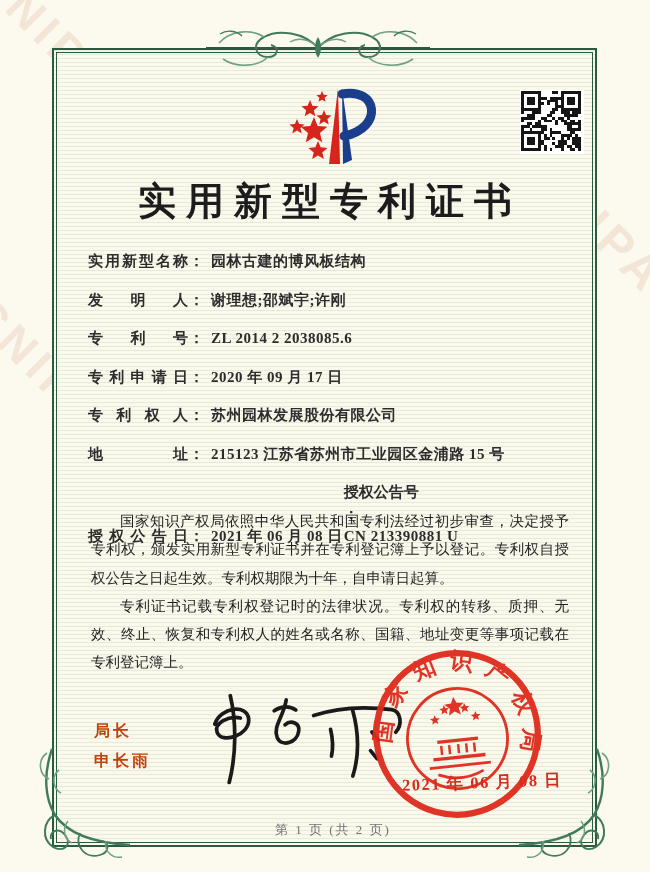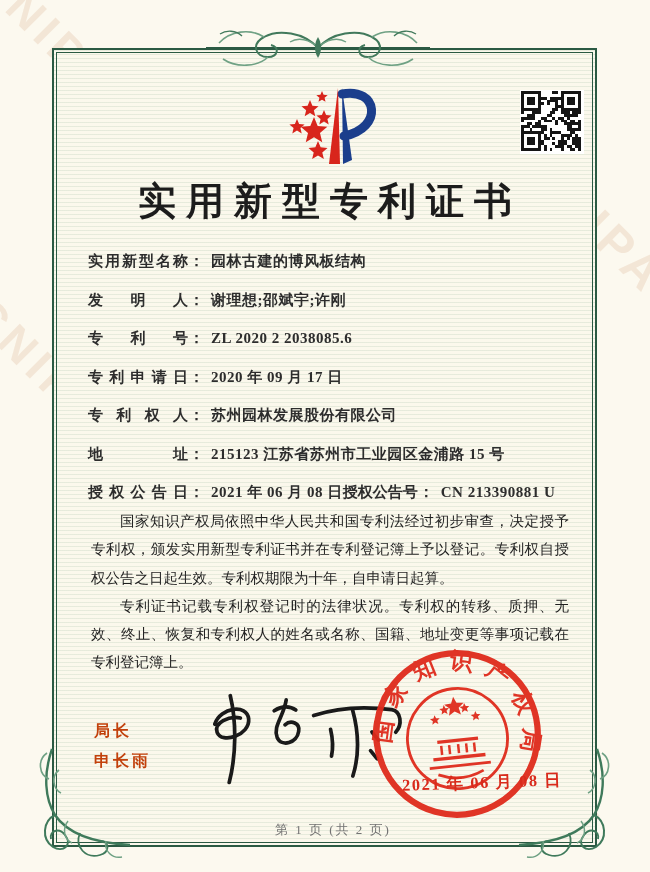--- a/index.html
+++ b/index.html
@@ -51,21 +51,21 @@
   .title{
     position:absolute;left:0;top:176px;width:100%;text-align:center;
     font-size:38px;font-weight:700;color:#1c1c1c;letter-spacing:10px;text-indent:10px;
   }
 
   .fields{position:absolute;left:88px;top:250px;width:474px;font-size:15px;color:#2d2d2d;font-weight:600;}
   .frow{display:flex;align-items:flex-end;margin-bottom:16.5px;line-height:22px;}
   .flabel{display:inline-block;width:100px;text-align:justify;text-align-last:justify;flex:none;}
   .fcolon{margin:0 7px 0 1px;flex:none;}
   .fvalue{letter-spacing:0.5px;}
-  .fpair2{display:flex;align-items:baseline;}
+  .fpair2{display:flex;align-items:baseline;flex-direction:column;}
 
   .paras{
     position:absolute;left:91px;top:507px;width:478px;
     font-size:14.5px;line-height:1.95;color:#1f1f1f;text-align:justify;font-weight:400;
   }
   .paras p{margin:0;text-indent:2em;}
 
   .signer{
     position:absolute;left:94px;top:716px;
     font-family:"Liberation Sans","DejaVu Sans",sans-serif;
@@ -316,21 +316,21 @@
       <span class="fvalue">园林古建的博风板结构</span>
     </div>
     <div class="frow">
       <span class="flabel">发明人</span>
         <span class="fcolon">：</span>
       <span class="fvalue">谢理想;邵斌宇;许刚</span>
     </div>
     <div class="frow">
       <span class="flabel">专利号</span>
         <span class="fcolon">：</span>
-      <span class="fvalue">ZL 2020 2 2038085.6</span>
+      <span class="fvalue">ZL 2014 2 2038085.6</span>
     </div>
     <div class="frow">
       <span class="flabel">专利申请日</span>
         <span class="fcolon">：</span>
       <span class="fvalue">2020 年 09 月 17 日</span>
     </div>
     <div class="frow">
       <span class="flabel">专利权人</span>
         <span class="fcolon">：</span>
       <span class="fvalue">苏州园林发展股份有限公司</span>

